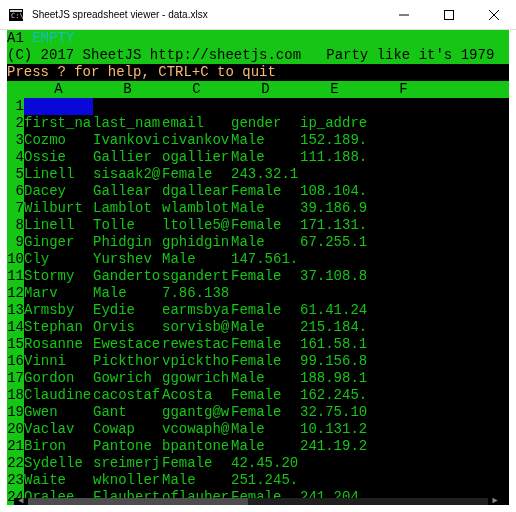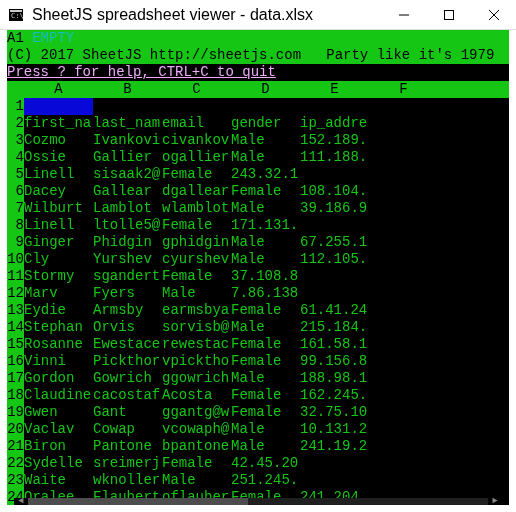--- a/index.html
+++ b/index.html
@@ -1,26 +1,26 @@
 <!DOCTYPE html>
 <html><head>
 <meta charset="utf-8">
 <style>
   * { margin: 0; padding: 0; box-sizing: border-box; }
   body { font-family: "Segoe UI", sans-serif; background: #fff; width: 516px; height: 512px; overflow: hidden; }
   .titlebar { height: 30px; display: flex; align-items: center; border-bottom: 1px solid #ddd; background:#fff;}
   .titlebar .icon { width: 16px; height: 16px; margin: 0 8px; display:flex; align-items:center; justify-content:center;}
-  .titlebar .title { flex: 1; font-size: 16px; color: #000; }
+  .titlebar .title { flex: 1; font-size: 10px; color: #000; }
   .winbtns { display: flex; height: 100%; }
   .winbtn { width: 45px; display:flex; align-items:center; justify-content:center; font-size: 14px; font-family: sans-serif; color:#000;}
   .terminal { position:absolute; top:30px; left:7px; right:7px; bottom:7px; background:#000; font-family: Consolas, "Courier New", monospace; font-size: 14px; line-height: 17px; overflow:hidden;}
   .line { white-space: pre; }
   .green-bg { background:#15c615; color:#000; }
   .cyan-text { color:#17bdbd; }
-  .gray-text { color:#f0abfc;text-decoration:underline; }
+  .gray-text { color:#fdba74; }
   .green-text { color:#15c615; }
   .white-text { color:#c0c0c0; }
   .header-row { display:flex; }
   .header-cell { text-align:center; background:#15c615; color:#000; }
   .data-row { display:flex; height:17px; }
   .rownum { width: 17px; text-align:right; background:#15c615; color:#000; }
   .cell { width:69px; overflow:hidden; white-space:pre; }
   .selected-cell { background:#0808d8; }
   .scrollbar-h { position:absolute; left:7px; right:7px; bottom:0; height:7px; background:#000;}
   .scrollbar-h .track { position:absolute; left:14px; right:14px; height:7px; background:#202020;}
@@ -132,63 +132,63 @@
         <div class="cell green-text">Wilburt </div>
         <div class="cell green-text">Lamblot </div>
         <div class="cell green-text">wlamblot</div>
         <div class="cell green-text">Male    </div>
         <div class="cell green-text">39.186.9</div>
         <div class="cell green-text"></div>
       </div>
       <div class="data-row">
         <div class="rownum">8</div>
         <div class="cell green-text">Linell  </div>
+        <div class="cell green-text">Tolle   </div>
         <div class="cell green-text">ltolle5@</div>
         <div class="cell green-text">Female  </div>
         <div class="cell green-text">171.131.</div>
         <div class="cell green-text"></div>
       </div>
       <div class="data-row">
         <div class="rownum">9</div>
         <div class="cell green-text">Ginger  </div>
         <div class="cell green-text">Phidgin </div>
         <div class="cell green-text">gphidgin</div>
         <div class="cell green-text">Male    </div>
         <div class="cell green-text">67.255.1</div>
         <div class="cell green-text"></div>
       </div>
       <div class="data-row">
         <div class="rownum">10</div>
         <div class="cell green-text">Cly     </div>
         <div class="cell green-text">Yurshev </div>
-        <div class="cell green-text">cyurshev</div>
-        <div class="cell green-text">Male    </div>
-        <div class="cell green-text">112.105.</div>
+        <div class="cell green-text">Male    </div>
+        <div class="cell green-text">147.561.</div>
         <div class="cell green-text"></div>
       </div>
       <div class="data-row">
         <div class="rownum">11</div>
         <div class="cell green-text">Stormy  </div>
+        <div class="cell green-text">Ganderto</div>
         <div class="cell green-text">sgandert</div>
         <div class="cell green-text">Female  </div>
         <div class="cell green-text">37.108.8</div>
         <div class="cell green-text"></div>
       </div>
       <div class="data-row">
         <div class="rownum">12</div>
         <div class="cell green-text">Marv    </div>
-        <div class="cell green-text">Fyers   </div>
         <div class="cell green-text">Male    </div>
         <div class="cell green-text">7.86.138</div>
         <div class="cell green-text"></div>
       </div>
       <div class="data-row">
         <div class="rownum">13</div>
+        <div class="cell green-text">Armsby  </div>
         <div class="cell green-text">Eydie   </div>
-        <div class="cell green-text">Armsby  </div>
         <div class="cell green-text">earmsbya</div>
         <div class="cell green-text">Female  </div>
         <div class="cell green-text">61.41.24</div>
         <div class="cell green-text"></div>
       </div>
       <div class="data-row">
         <div class="rownum">14</div>
         <div class="cell green-text">Stephan </div>
         <div class="cell green-text">Orvis   </div>
         <div class="cell green-text">sorvisb@</div>

